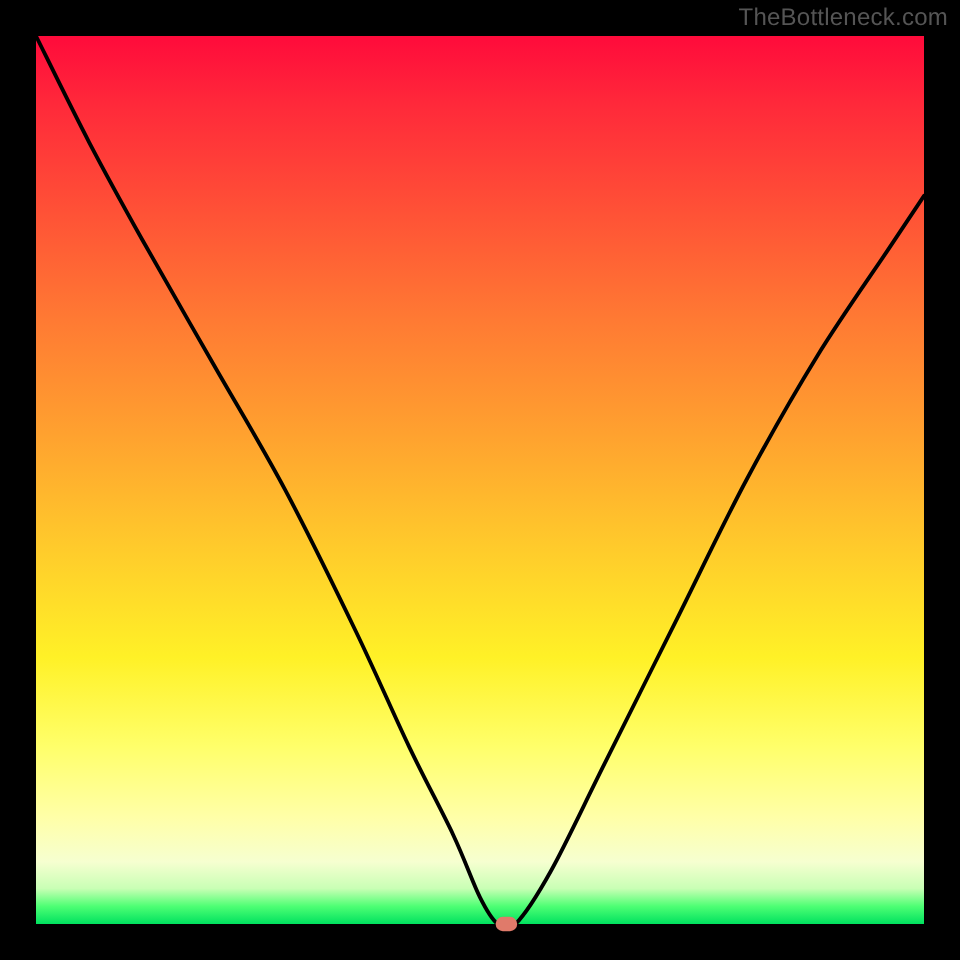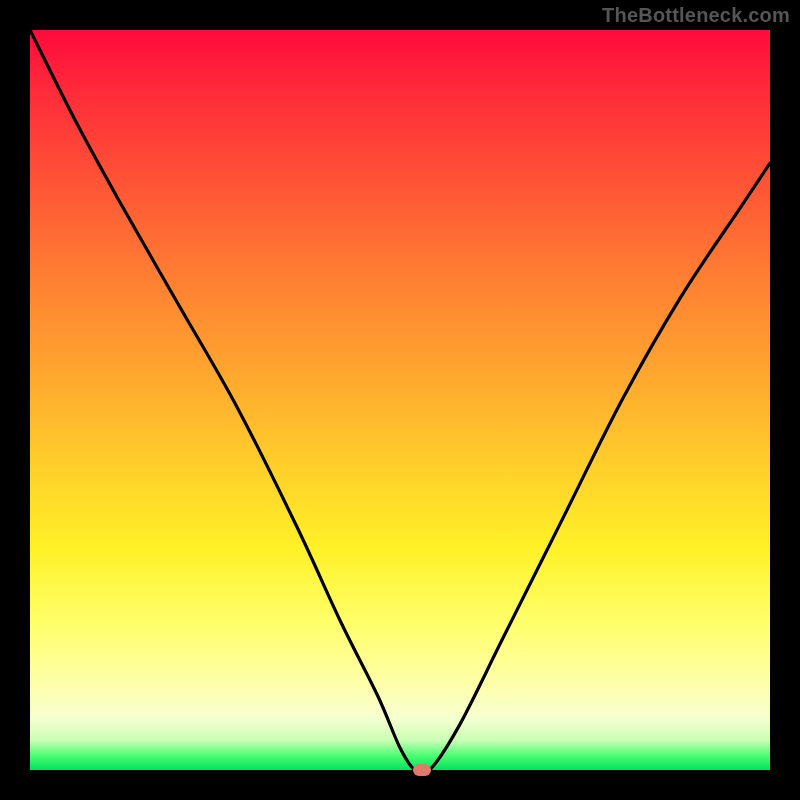--- a/index.html
+++ b/index.html
@@ -16,21 +16,21 @@
     width: 800px;
     height: 800px;
     background: #000;
   }
   .watermark {
     position: absolute;
     top: 4px;
     right: 10px;
     color: #555;
     font-size: 20px;
-    font-weight: 700;
+    font-weight: 400;
     letter-spacing: 0.2px;
     user-select: none;
   }
   
   .plot {
     position: absolute;
     left: 30px;
     top: 30px;
     width: 740px;
     height: 740px;

